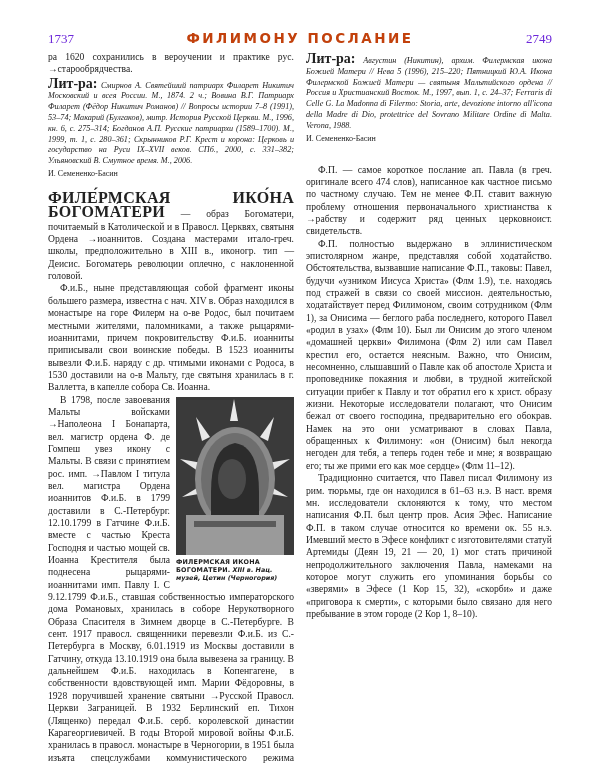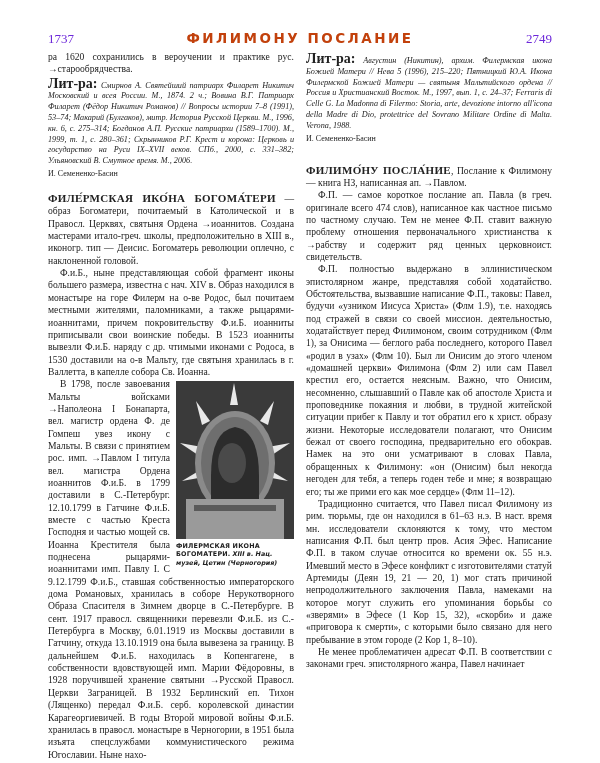--- a/index.html
+++ b/index.html
@@ -23,21 +23,21 @@
     hyphens: auto;
   }
   .col-left { left: 48px; }
   .col-right { left: 306px; }
   p { margin: 0; }
   .indent { text-indent: 12px; }
   .bib { font-size: 8.2px; line-height: 10.8px; margin-top: 3px; }
   .bib b { font-size: 14px; }
   .author { text-align: left; font-size: 8px; line-height: 11px; margin-top: 1px; }
   .entry-head {
-    font-weight: bold; font-size: 11px; letter-spacing: 0.3px;
+    font-weight: bold; font-size: 16px; letter-spacing: 0.3px;
   }
   .entry { margin-top: 13px; }
   .gap { margin-top: 20px; }
   .figure {
     float: right; width: 118px; margin: 3px 0 2px 6px;
   }
   .icon-img {
     width: 118px; height: 158px; background: #2a2a2a; position: relative; overflow: hidden;
   }
   .caption {
@@ -101,21 +101,17 @@
 </div>
 
 <div class="col col-right">
   <p class="bib">
     <b>Лит-ра:</b>
     <i>Августин (Никитин), архим. Филермская икона Божией Матери // Нева 5 (1996), 215–220; Пятницкий Ю.А. Икона Филермской Божией Матери — святыня Мальтийского ордена // Россия и Христианский Восток. М., 1997, вып. 1, с. 24–37; Ferraris di Celle G. La Madonna di Filermo: Storia, arte, devozione intorno all'icona della Madre di Dio, protettrice del Sovrano Militare Ordine di Malta. Verona, 1988.</i>
   </p>
   <p class="author">И. Семененко-Басин</p>
 
   <div class="entry gap">
-    <p>
-      <span class="entry-head">ФИЛИМО́НУ ПОСЛА́НИЕ</span><span>, Послание к Филимону — книга НЗ, написанная ап. →Павлом.</span>
-    </p>
     <p class="indent">Ф.П. — самое короткое послание ап. Павла (в греч. оригинале всего 474 слов), написанное как частное письмо по частному случаю. Тем не менее Ф.П. ставит важную проблему отношения первоначального христианства к →рабству и содержит ряд ценных церковноист. свидетельств.</p>
     <p class="indent">Ф.П. полностью выдержано в эллинистическом эпистолярном жанре, представляя собой ходатайство. Обстоятельства, вызвавшие написание Ф.П., таковы: Павел, будучи «узником Иисуса Христа» (Флм 1.9), т.е. находясь под стражей в связи со своей миссион. деятельностью, ходатайствует перед Филимоном, своим сотрудником (Флм 1), за Онисима — беглого раба последнего, которого Павел «родил в узах» (Флм 10). Был ли Онисим до этого членом «домашней церкви» Филимона (Флм 2) или сам Павел крестил его, остается неясным. Важно, что Онисим, несомненно, слышавший о Павле как об апостоле Христа и проповеднике покаяния и любви, в трудной житейской ситуации прибег к Павлу и тот обратил его к христ. образу жизни. Некоторые исследователи полагают, что Онисим бежал от своего господина, предварительно его обокрав. Намек на это они усматривают в словах Павла, обращенных к Филимону: «он (Онисим) был некогда негоден для тебя, а теперь годен тебе и мне; я возвращаю его; ты же прими его как мое сердце» (Флм 11–12).</p>
     <p class="indent">Традиционно считается, что Павел писал Филимону из рим. тюрьмы, где он находился в 61–63 н.э. В наст. время мн. исследователи склоняются к тому, что местом написания Ф.П. был центр пров. Асия Эфес. Написание Ф.П. в таком случае относится ко времени ок. 55 н.э. Имевший место в Эфесе конфликт с изготовителями статуй Артемиды (Деян 19, 21 — 20, 1) мог стать причиной непродолжительного заключения Павла, намеками на которое могут служить его упоминания борьбы со «зверями» в Эфесе (1 Кор 15, 32), «скорби» и даже «приговора к смерти», с которыми было связано для него пребывание в этом городе (2 Кор 1, 8–10).</p>
-    <p class="indent">Не менее проблематичен адресат Ф.П. В соответствии с законами греч. эпистолярного жанра, Павел начинает</p>
   </div>
 </div>
 
 </body></html>

